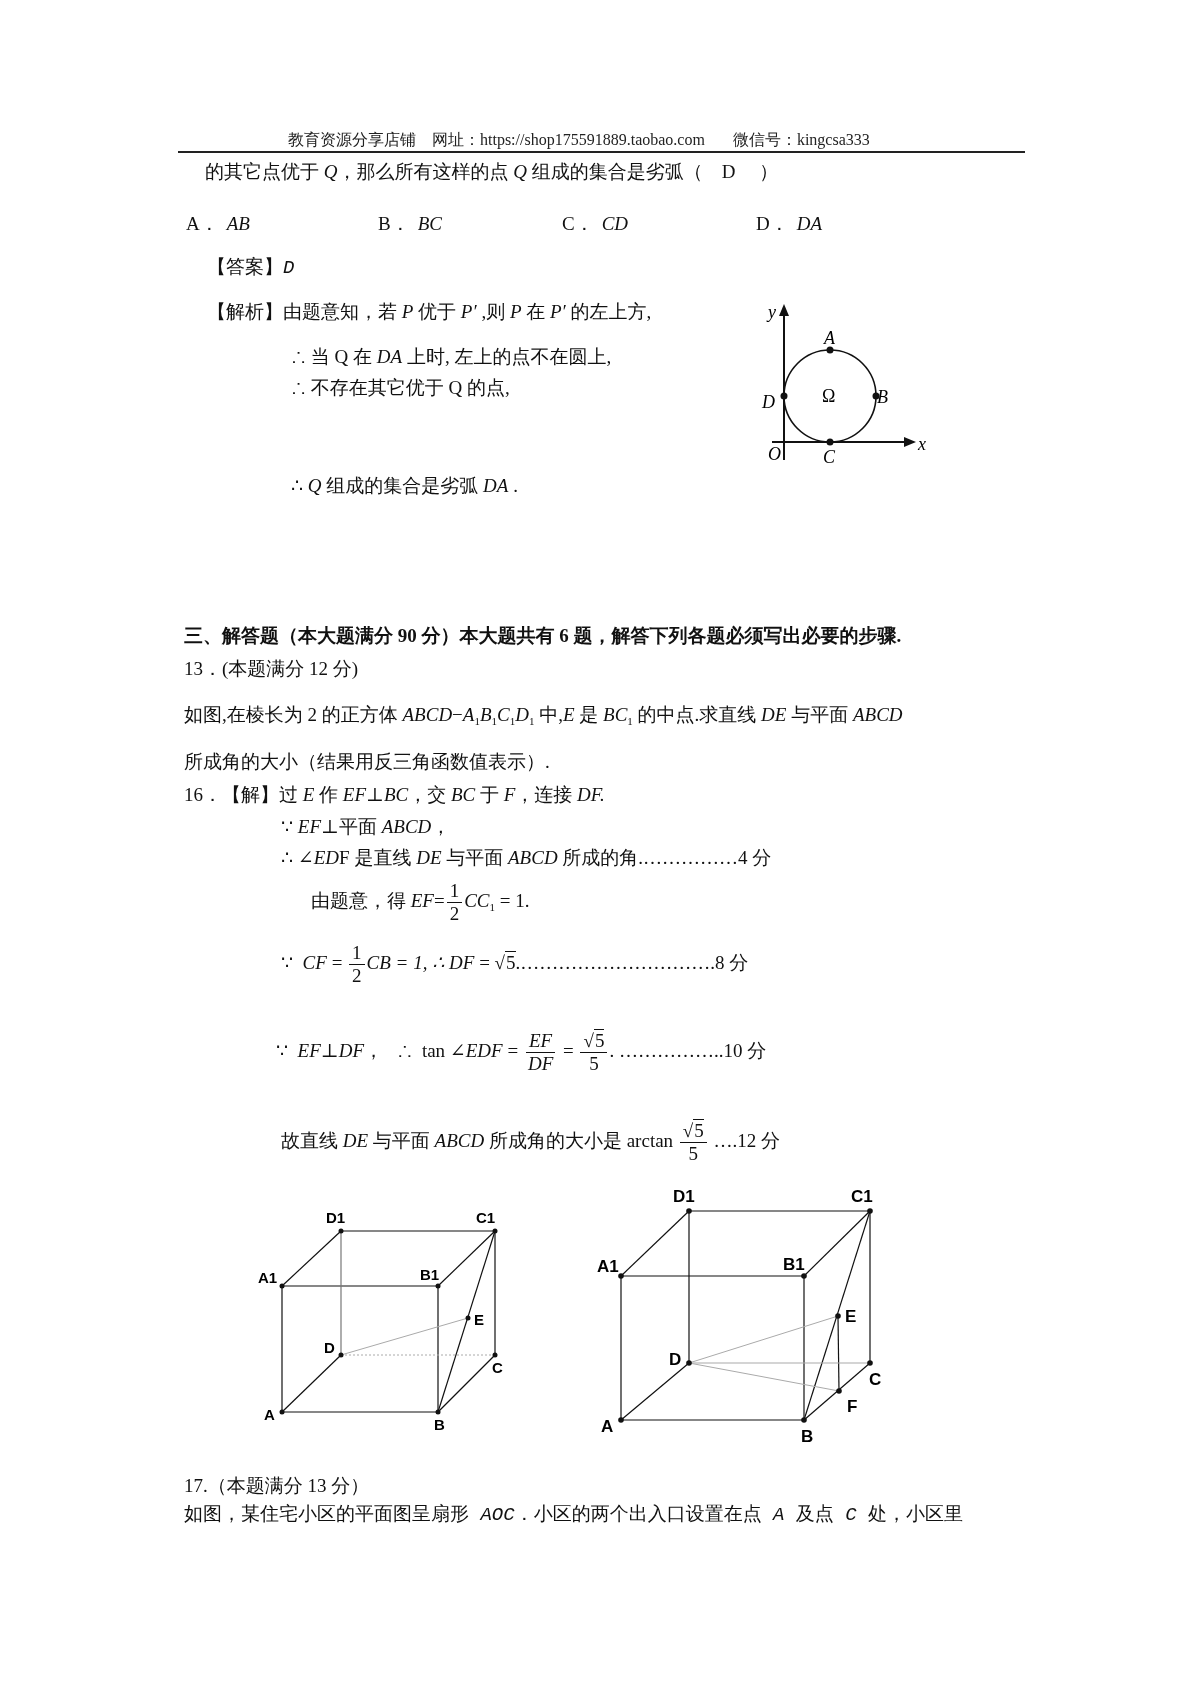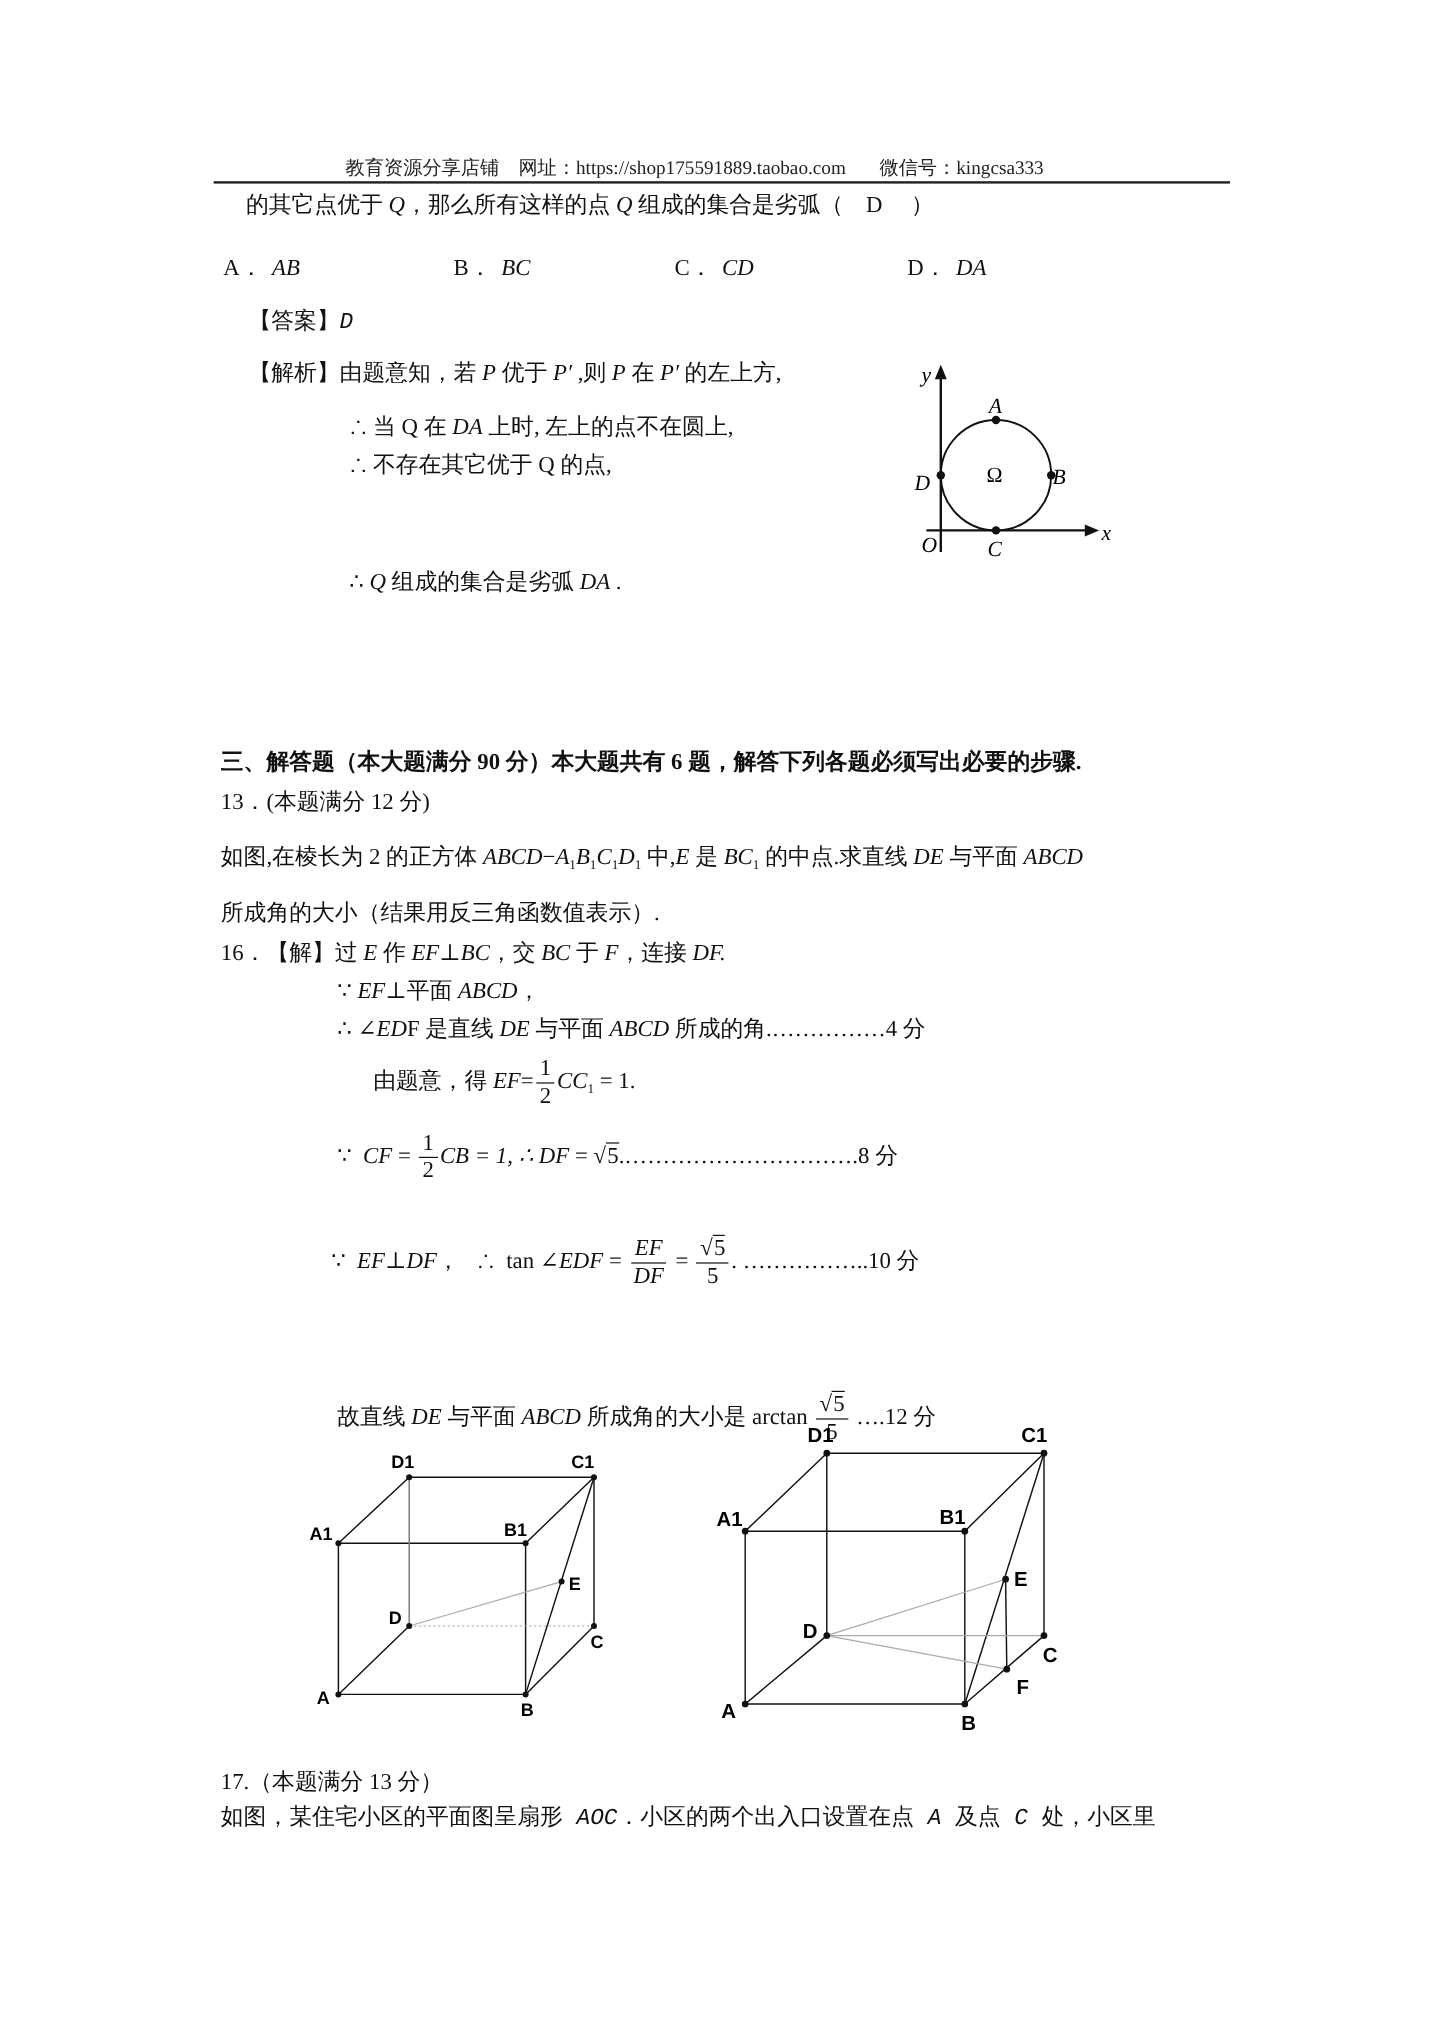--- a/index.html
+++ b/index.html
@@ -107,21 +107,21 @@
 </div>
 <div class="abs txt" style="left:276px; top:1030px;">
   <span>∵</span>&nbsp; <span class="i">EF</span><span>⊥</span><span class="i">DF</span><span>，</span>&nbsp;&nbsp;&nbsp;<span>∴</span>&nbsp; <span>tan ∠</span><span class="i">EDF</span><span> = </span><span class="frac">
       <span class="num i">EF</span>
       <span class="den i">DF</span>
     </span><span> = </span><span class="frac">
       <span class="num">√<span class="sqrt">5</span></span>
       <span class="den">5</span>
     </span><span>. ……………..10 分</span>
 </div>
-<div class="abs txt" style="left:281px; top:1120px;margin-top:40px;">
+<div class="abs txt" style="left:281px; top:1120px;">
   <span>故直线 </span><span class="i">DE</span><span> 与平面 </span><span class="i">ABCD</span><span> 所成角的大小是 arctan </span><span class="frac">
       <span class="num">√<span class="sqrt">5</span></span>
       <span class="den">5</span>
     </span><span> ….12 分</span>
 </div>
 
 <svg class="abs" style="left:258px; top:1205px;" width="260" height="230" viewBox="0 0 260 230">
   <g stroke="#111" stroke-width="1.2" fill="none">
     <line x1="24" y1="207" x2="180" y2="207"></line>
     <line x1="24" y1="207" x2="24" y2="81"></line>

